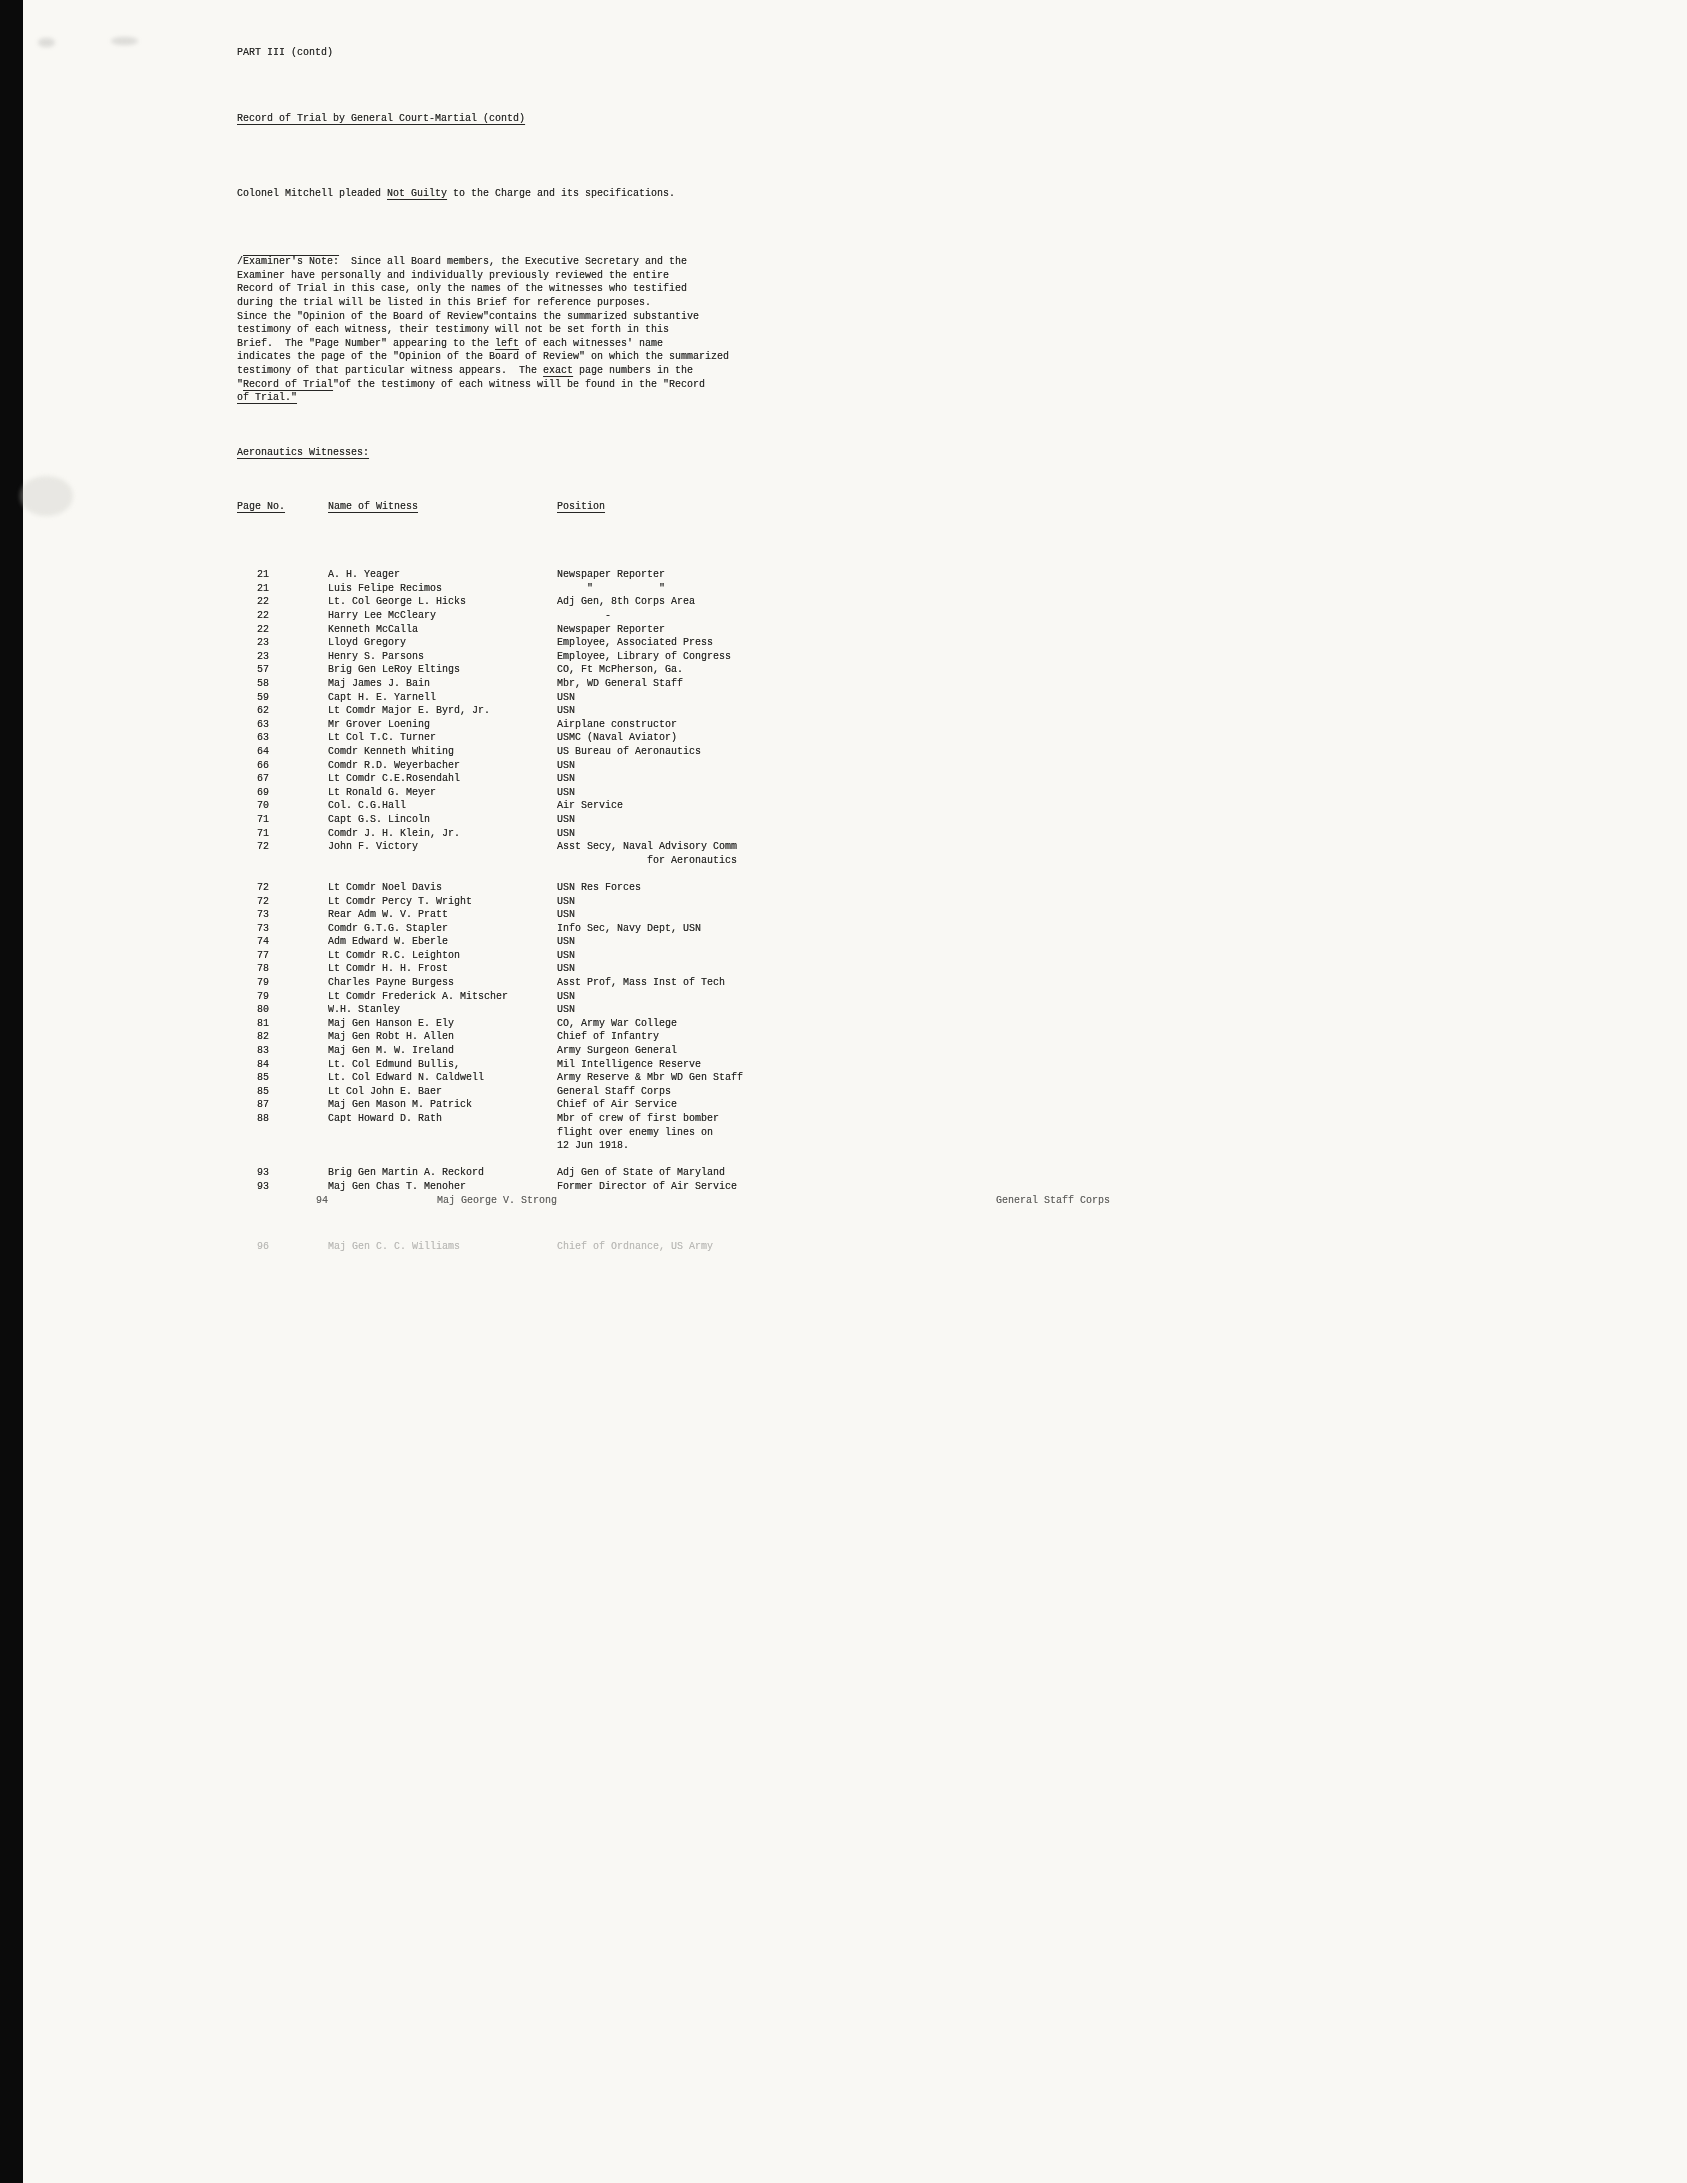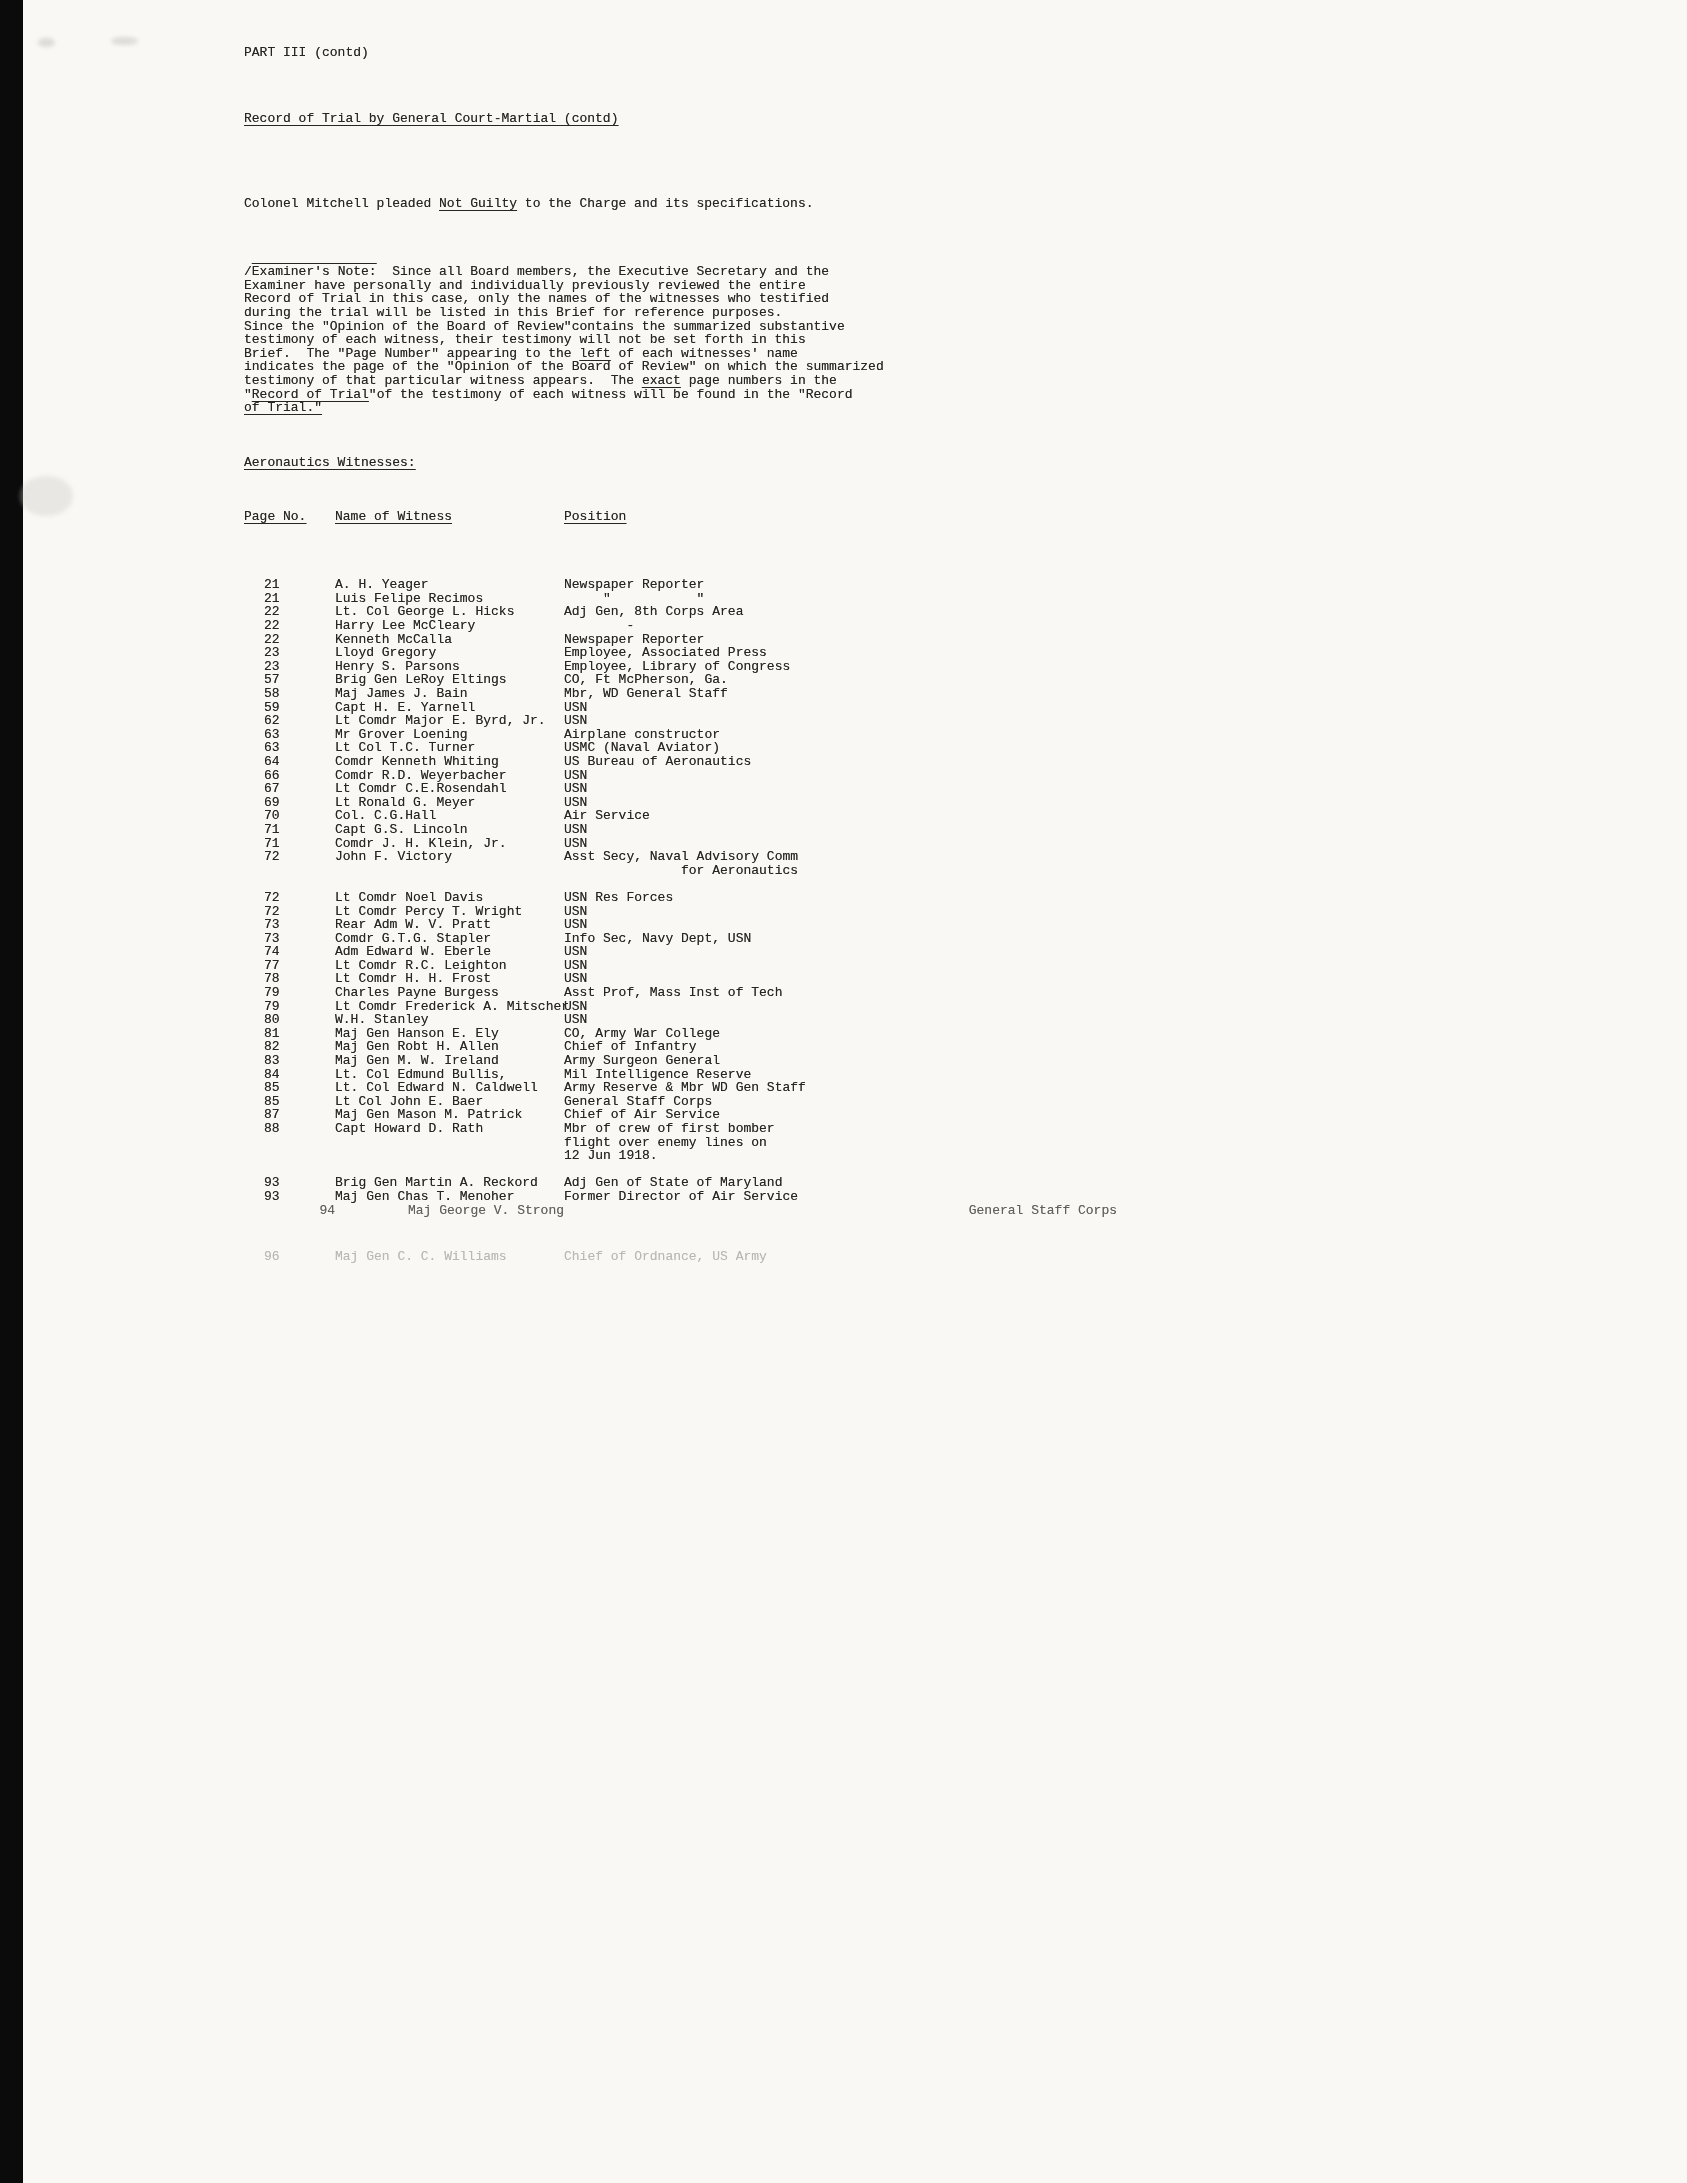--- a/index.html
+++ b/index.html
@@ -17,28 +17,28 @@
     background: #0b0b0b;
   }
   .scan-smudge {
     position: absolute; border-radius: 50%;
     background: rgba(90,90,88,0.18); filter: blur(2px);
   }
   .smudge-a { left: 38px; top: 38px; width: 17px; height: 9.3px; }
   .smudge-b { left: 111px; top: 37px; width: 26.5px; height: 8px; }
   .smudge-c { left: 20px; top: 476px; width: 53px; height: 40px; background: rgba(200,200,196,0.35); }
   .content {
-    position: absolute; left: 244px; top: 5.3px; width: 873px;
-    font-size: 13px; line-height: 13.6px;
+    position: absolute; left: 237px; top: 5.3px; width: 873px;
+    font-size: 10px; line-height: 13.6px;
     white-space: pre;
     text-shadow: 0 0 0.4px rgba(20,20,20,0.55);
   }
   .line { min-height: 13.6px; }
   .title-block { margin-top: 12px; }
-  .plea-block { margin-top: 30px; }
+  .plea-block { margin-top: 20px; }
   .note-block { margin-top: 14px; }
   .u { text-decoration: underline; text-underline-offset: 2.6px; text-decoration-thickness: 0.9px; }
   .o { text-decoration: overline; text-decoration-thickness: 0.9px; }
   .table-header, .row {
     display: grid;
     grid-template-columns: 91px 229px auto;
     min-height: 13.6px;
   }
   .rows-block { margin-top: 14px; }
   .row .col-page { padding-left: 20px; }

